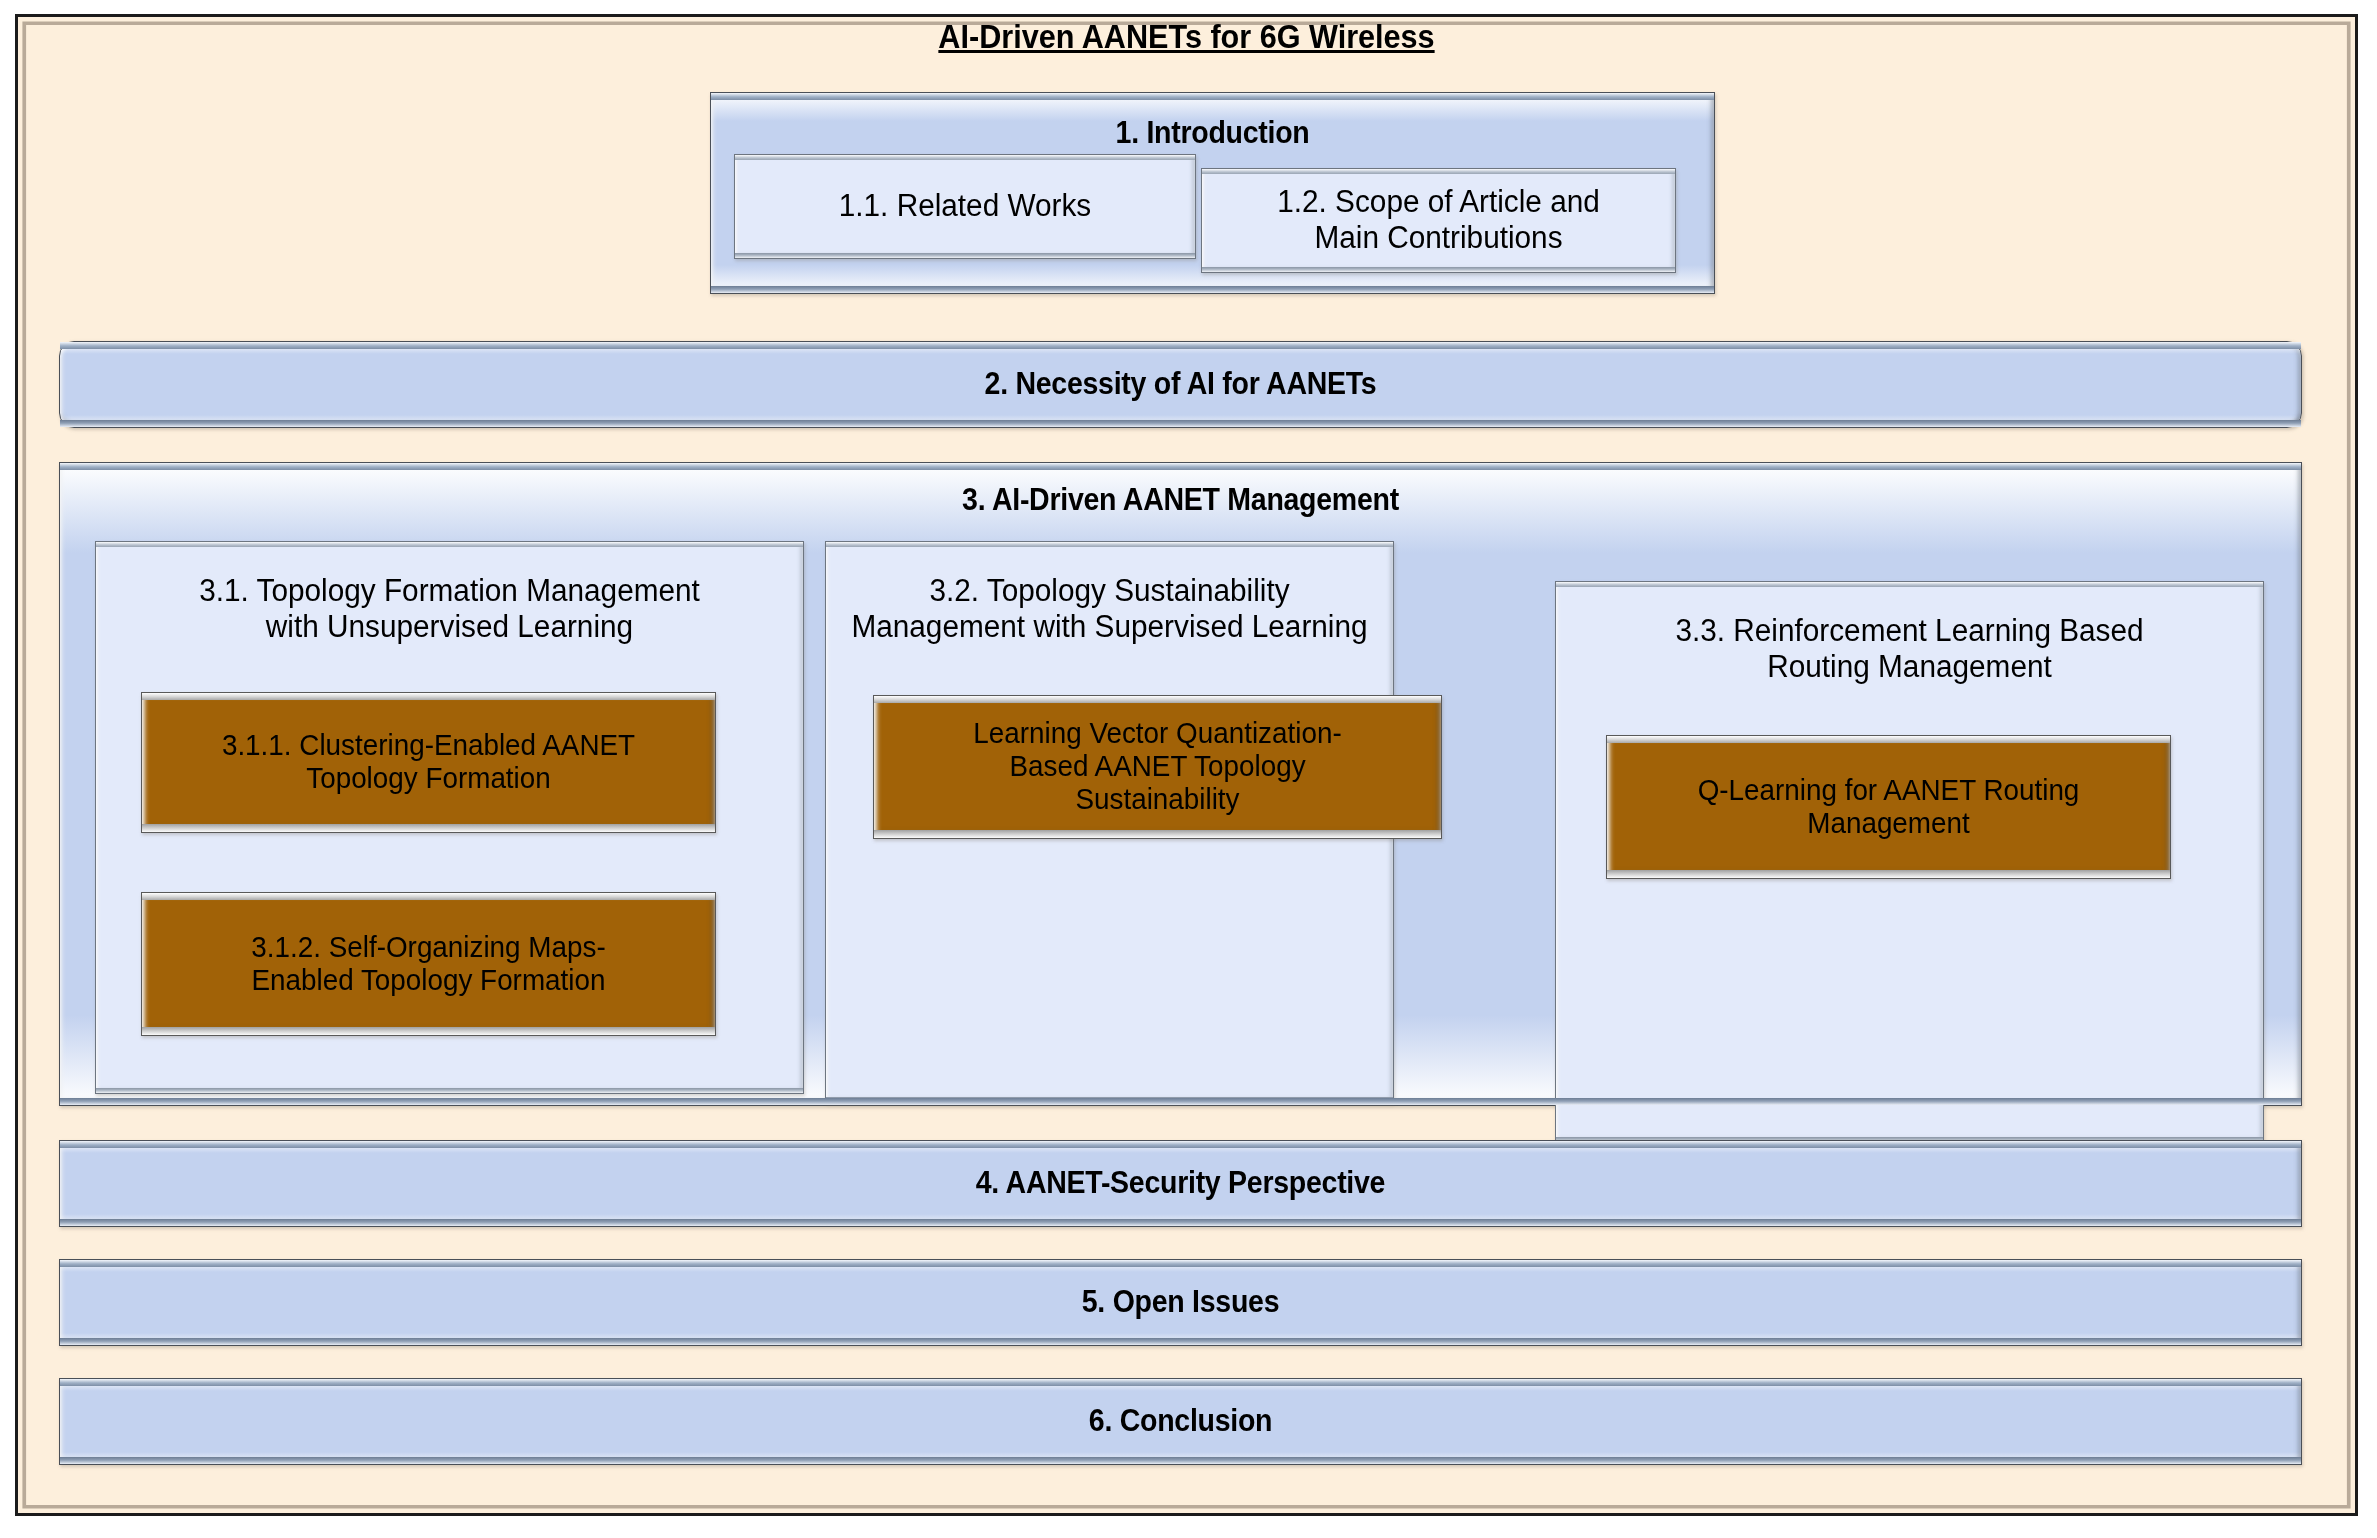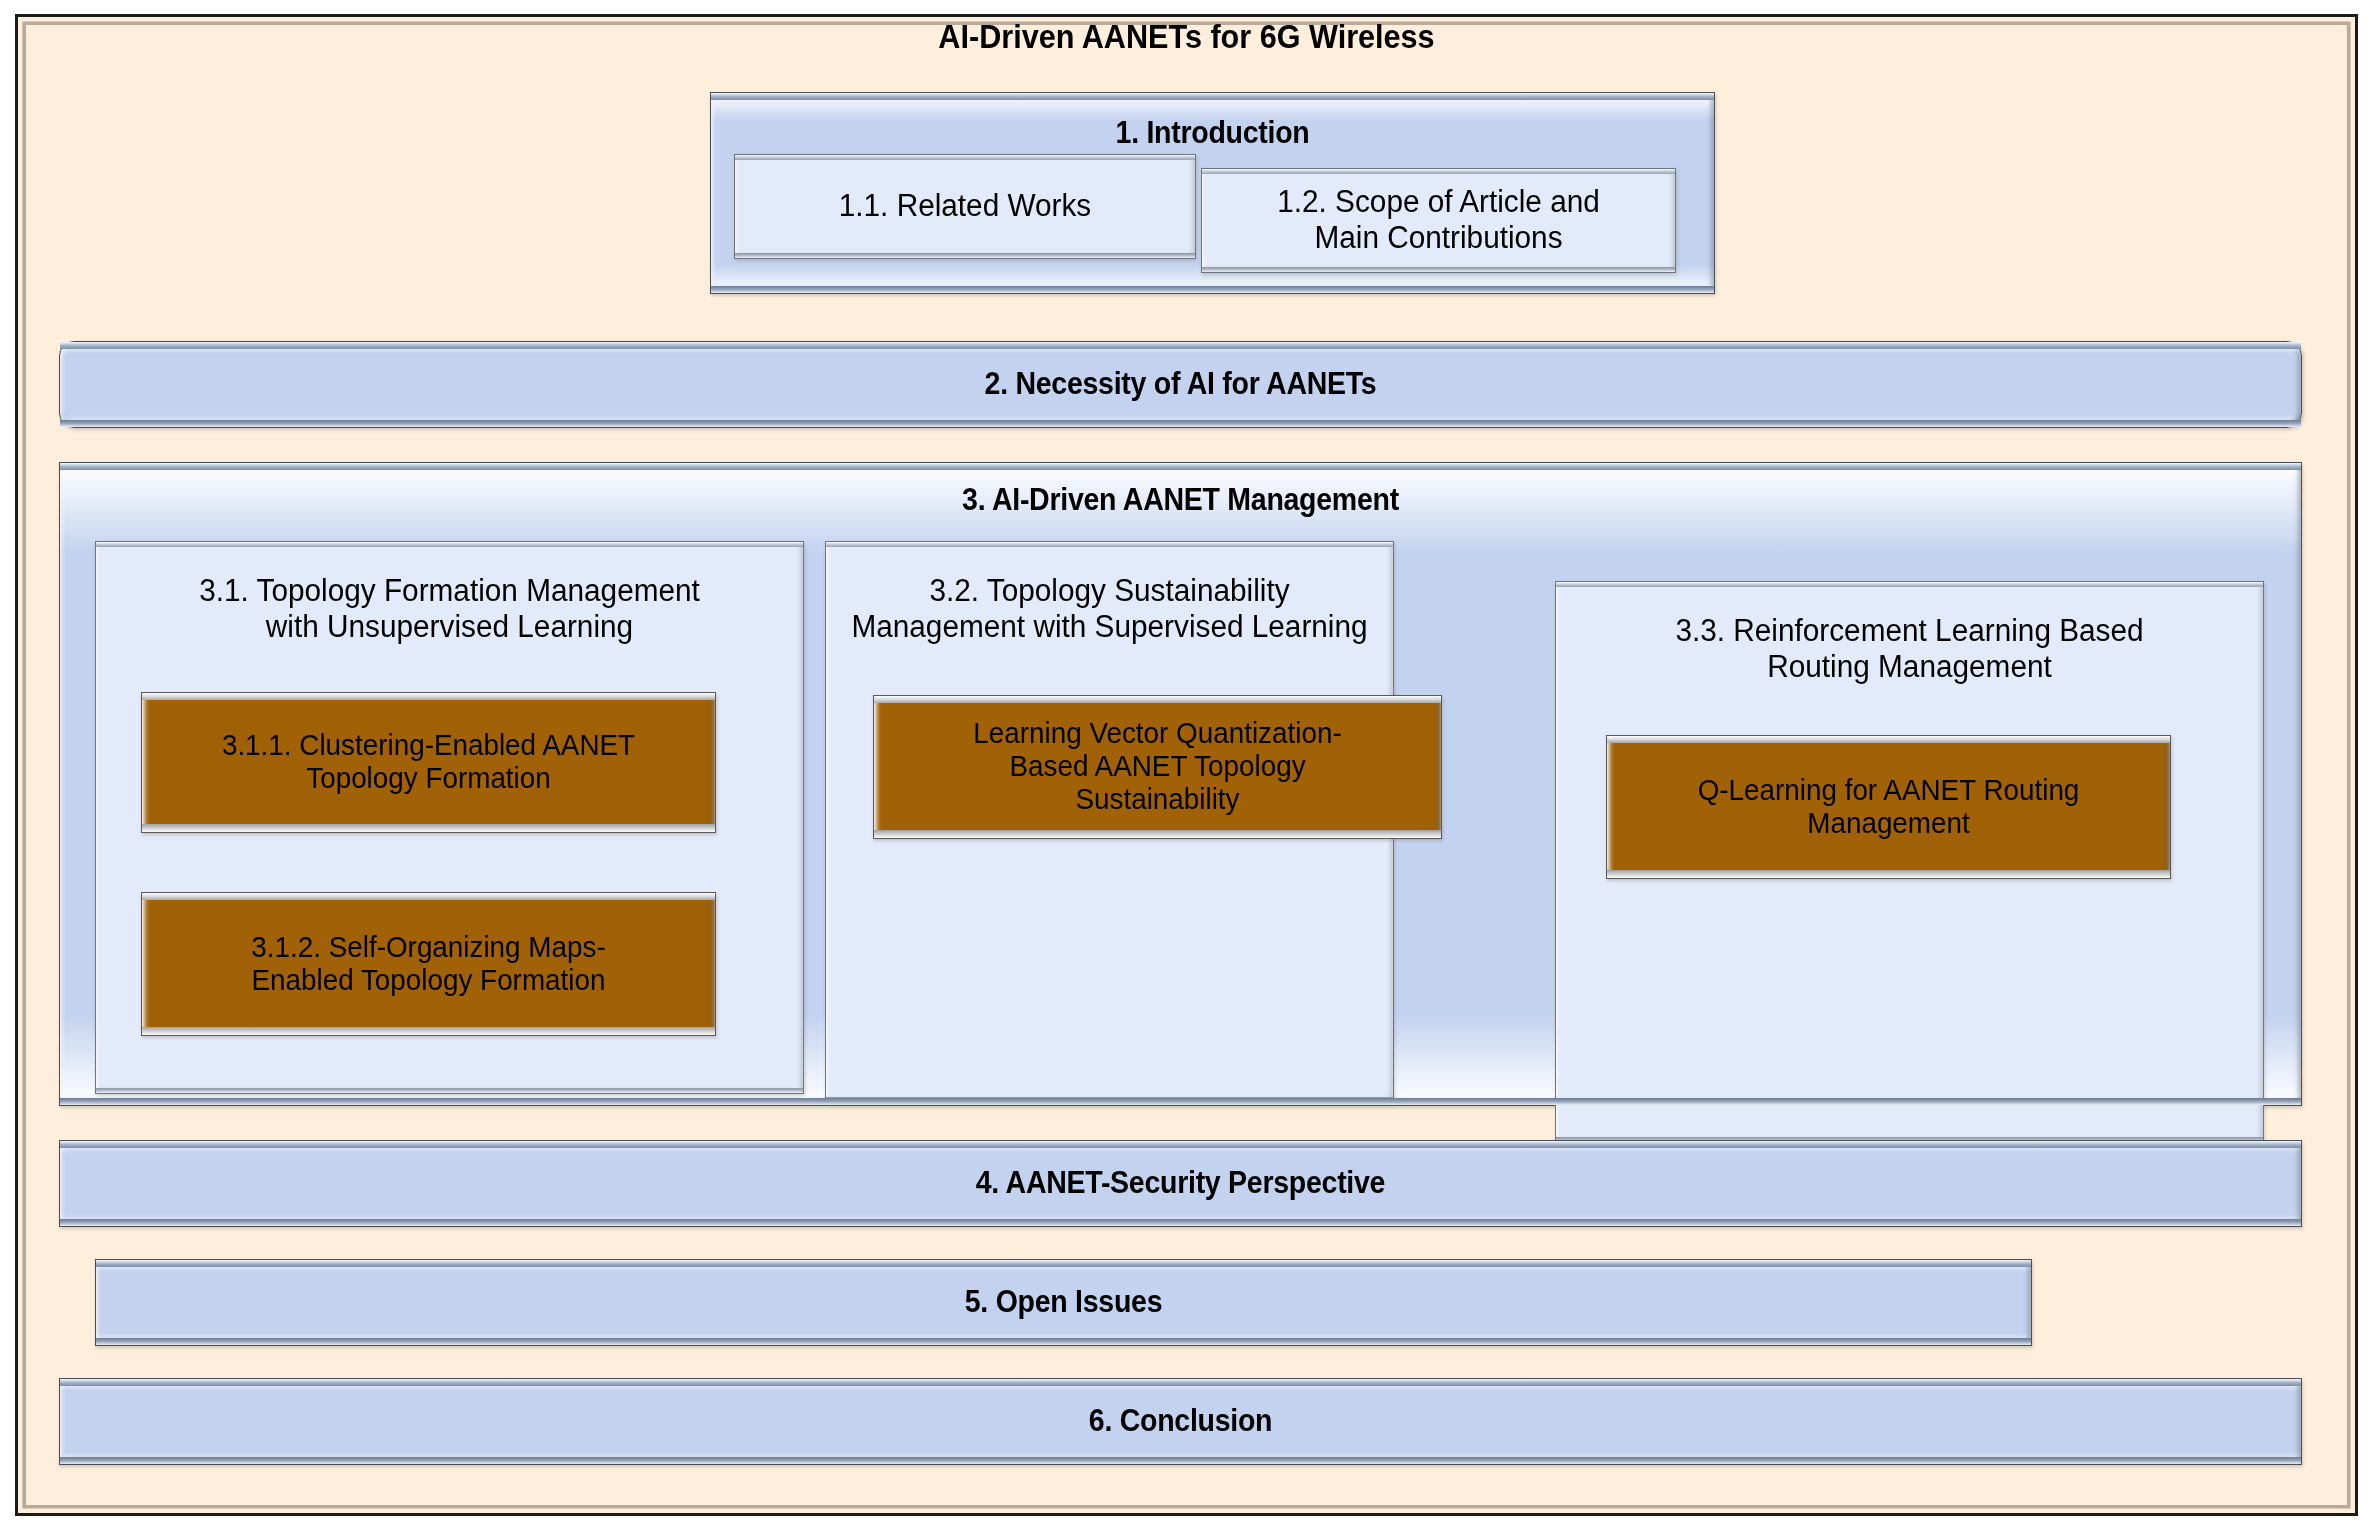--- a/index.html
+++ b/index.html
@@ -26,20 +26,21 @@
     left: 15px;
     top: 13.7px;
     width: 2343px;
     height: 1502px;
     background: #fdefdc;
     border: 3.1px solid #1b1b1b;
     box-sizing: border-box;
     box-shadow: inset 0 0 0 4.4px #fdefdc,
                 inset 0 0 0 8.1px #b9aa99,
                 inset 0 0 0 11.2px #fdefdc;
+    text-decoration: underline;
   }
 
   
   .bevel {
     position: absolute;
     box-sizing: border-box;
     border: 1.9px solid #4a4f57;
     background:
       linear-gradient(180deg, #ffffff 0%, #c3d2ef 14%, #c3d2ef 86%, #ffffff 100%);
     box-shadow:
@@ -239,21 +240,21 @@
           <div class="lbl reg-sm">Q-Learning for AANET Routing
 Management</div>
         </div>
       </div>
     </div>
 
     <div class="bevel" style="left:41px; top:1123px; width:2243px; height:87px;">
       <div class="lbl bold-head">4. AANET-Security Perspective</div>
     </div>
 
-    <div class="bevel" style="left:41px; top:1242px; width:1937px; height:87px;margin-left:36px;">
+    <div class="bevel" style="left:41px; top:1242px; width:2243px; height:87px;">
       <div class="lbl bold-head">5. Open Issues</div>
     </div>
 
     <div class="bevel" style="left:41px; top:1361px; width:2243px; height:87px;">
       <div class="lbl bold-head">6. Conclusion</div>
     </div>
 
   </div>
 </div>
 

